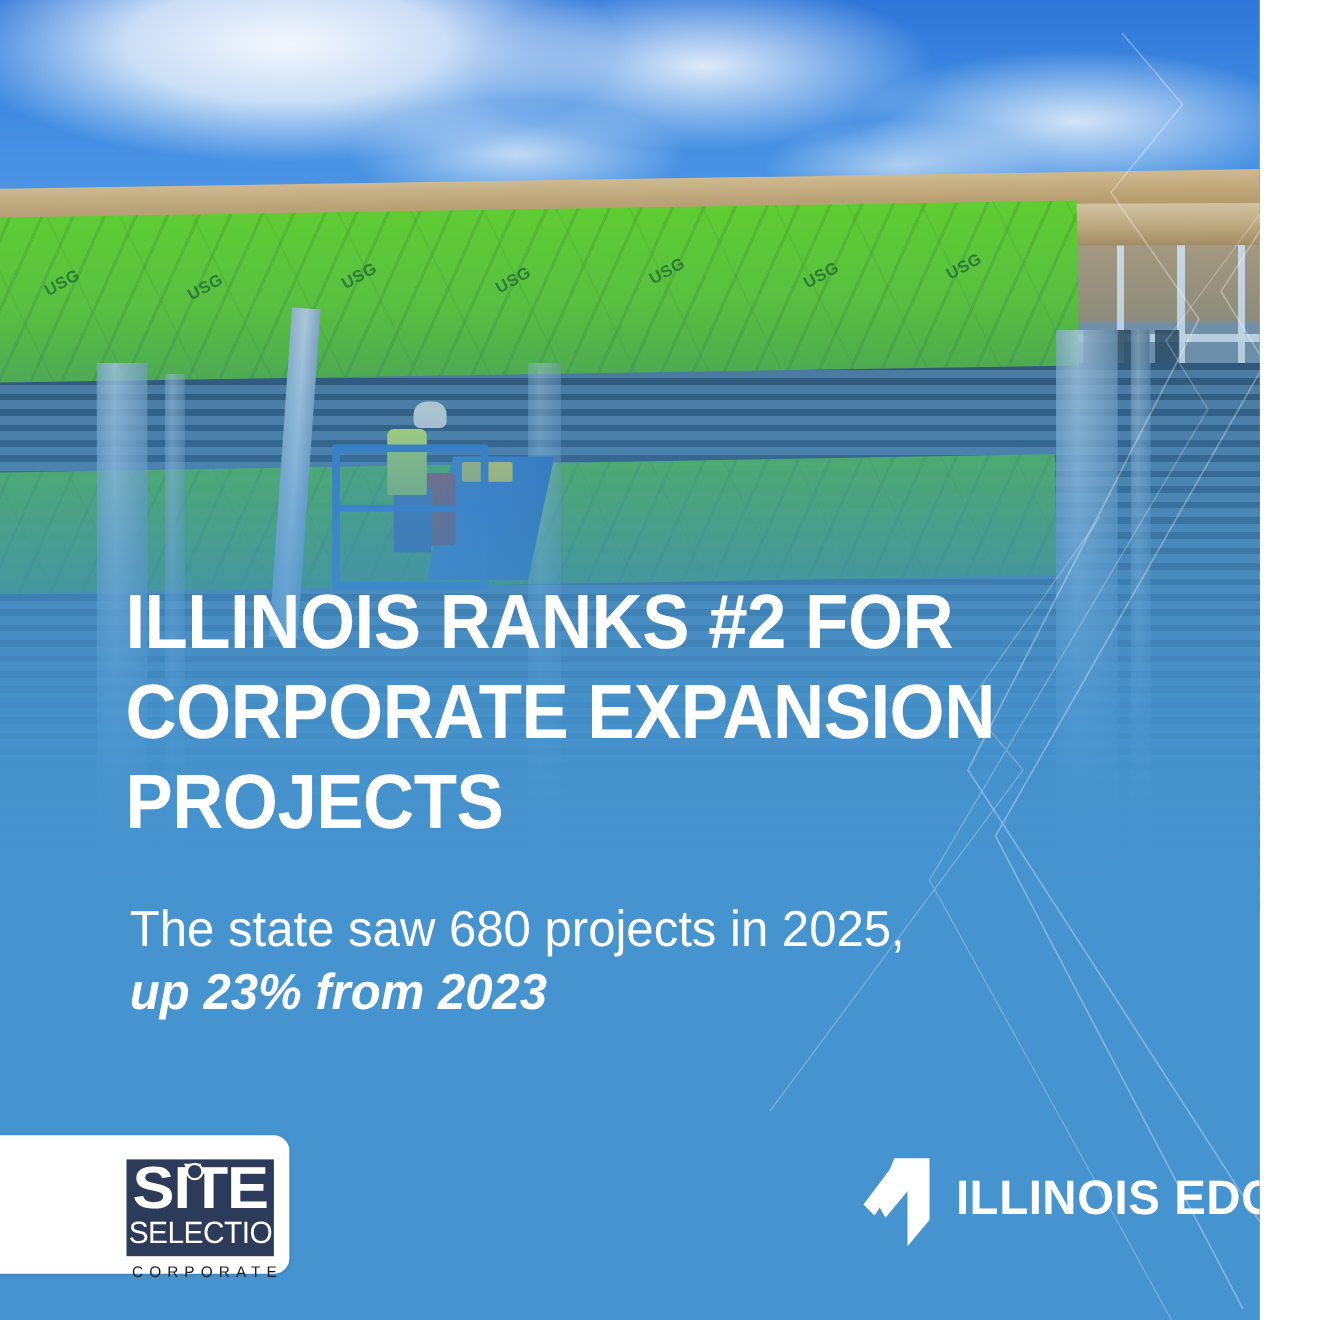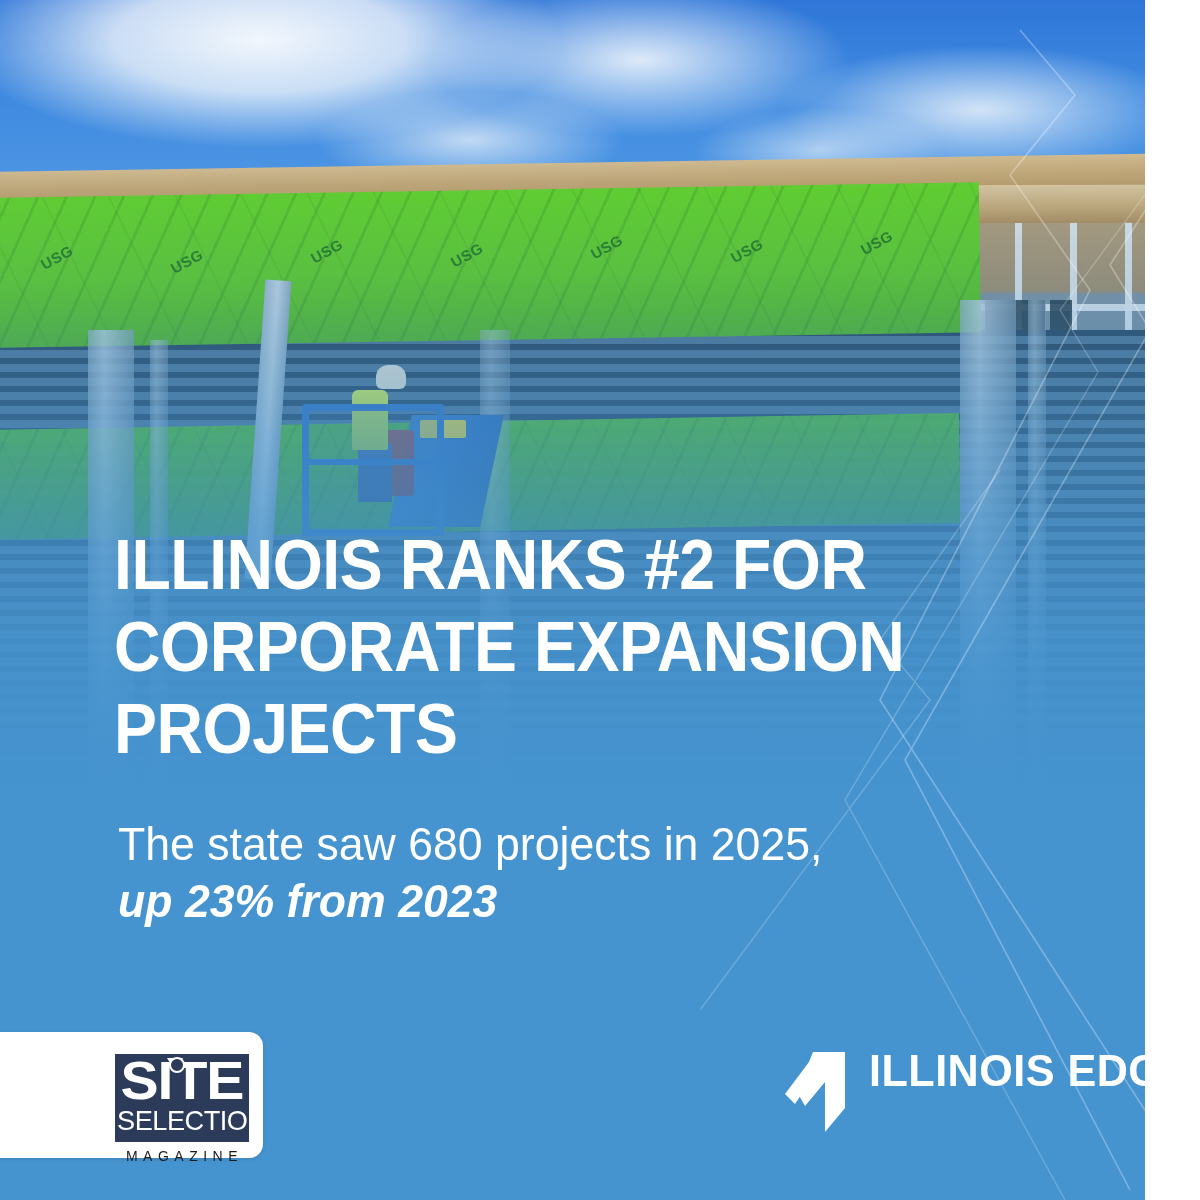--- a/index.html
+++ b/index.html
@@ -328,21 +328,21 @@
     text-indent: 5px;
   }
 
   
   .edc {
     position: absolute;
     left: 783px;
     top: 1046px;
     height: 88px;
     display: flex;
-    align-items: flex-start;
+    align-items: center;
   }
   .edc-mark {
     width: 70px;
     height: 86px;
     position: relative;
     margin-right: 16px;
   }
   .edc-word {
     color: #ffffff;
     font-family: "Liberation Sans", sans-serif;
@@ -427,21 +427,21 @@
     <span class="sub-l2">up 23% from 2023</span>
   </div>
 
   <div class="ss-panel">
     <div class="ss-logo">
       <div class="ss-box">
         <div class="ss-pin"></div>
         <div class="ss-site">SITE</div>
         <div class="ss-selection">SELECTION</div>
       </div>
-      <div class="ss-magazine">MAGAZINE</div>
+      <div class="ss-magazine">CORPORATE</div>
     </div>
   </div>
 
   <div class="edc">
     <div class="edc-mark">
       <svg viewBox="0 0 70 86" width="70" height="86" aria-hidden="true">
 
         <polygon points="2,48 26,16 33,26 12,58" fill="#ffffff"></polygon>
 
         <polygon points="30,6 62,6 62,62 42,86 42,36 22,60 14,46" fill="#ffffff"></polygon>

